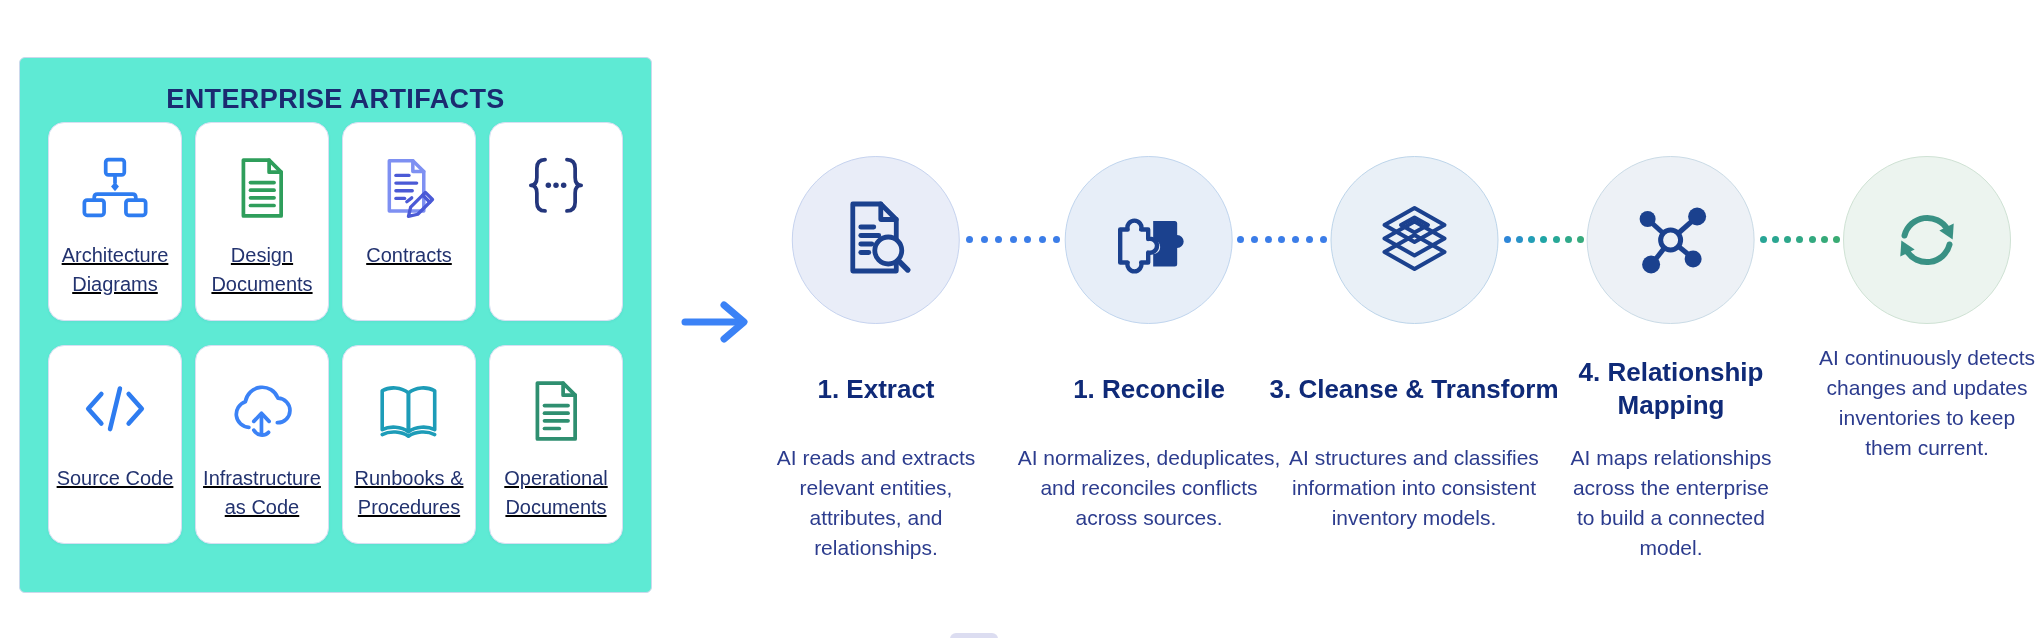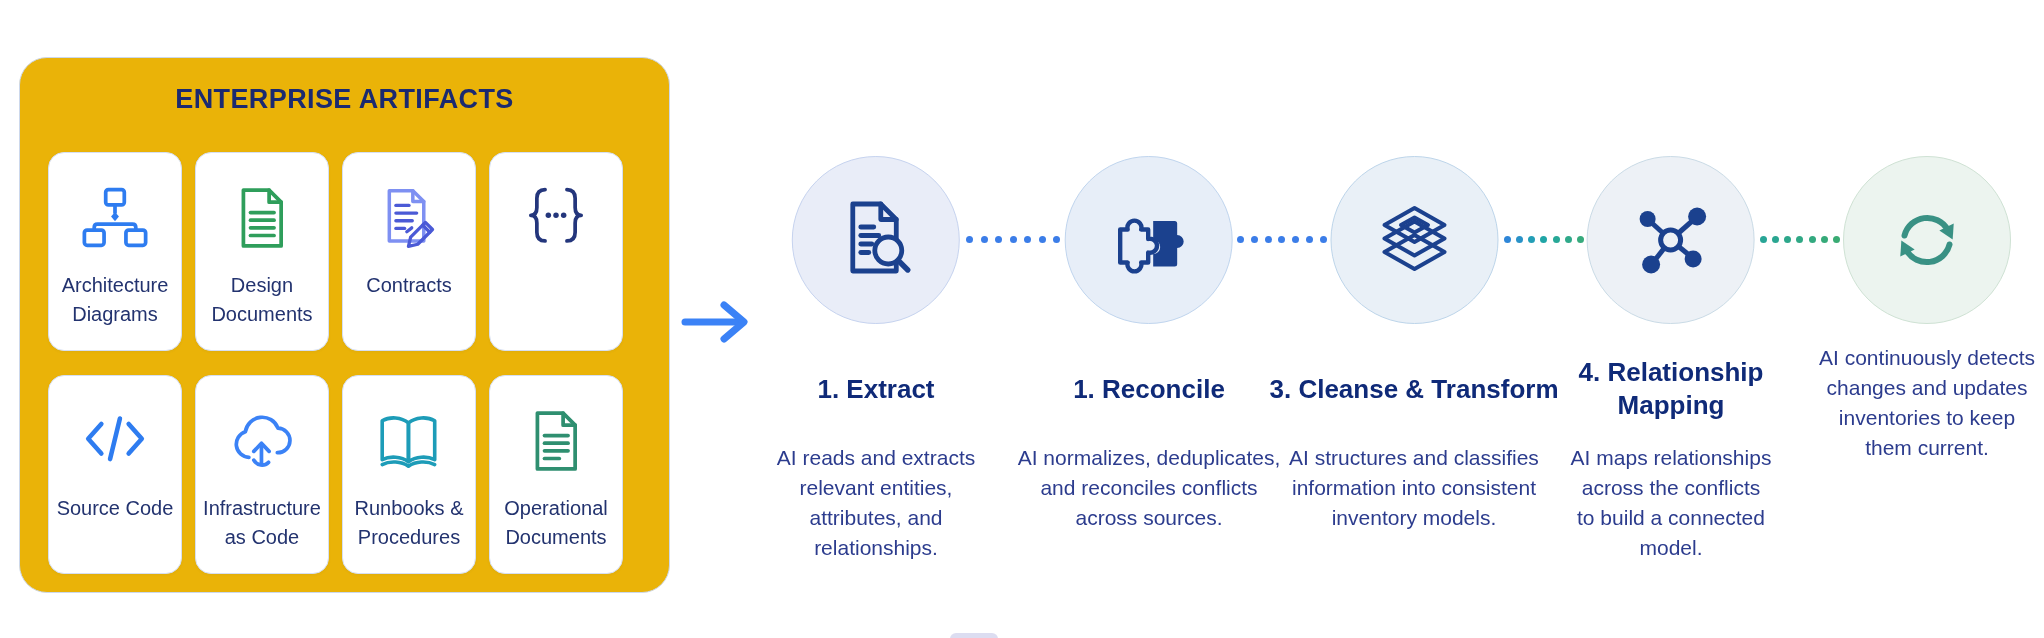--- a/index.html
+++ b/index.html
@@ -3,30 +3,30 @@
 <meta charset="utf-8">
 <style>
   html,body{margin:0;padding:0;background:#fff;}
   .canvas{
     position:relative;width:2044px;height:638px;overflow:hidden;background:#ffffff;
     font-family:"Liberation Sans", sans-serif;
   }
   
   .panel{
     position:absolute;left:19px;top:57px;width:631px;height:534px;
-    background:#eab308;border:1.5px solid #ccd8ec;border-radius:28px;padding-left:18px;
+    background:#5eead4;border:1.5px solid #ccd8ec;border-radius:6px;
   }
   .panel-title{
     position:absolute;top:26px;left:0;right:0;margin:0;text-align:center;
     font-size:27px;font-weight:700;letter-spacing:.4px;color:#1b2a70;white-space:pre;
   }
   .cards{
-    position:absolute;left:28px;top:94px;
+    position:absolute;left:28px;top:64px;
     display:grid;grid-template-columns:repeat(4,134px);grid-auto-rows:199px;
-    column-gap:13px;row-gap:24px;
+    column-gap:13px;row-gap:24px;text-decoration:underline;
   }
   .card{
     background:#ffffff;border:1.5px solid #d6dff2;border-radius:16px;
     display:flex;flex-direction:column;align-items:center;
     box-shadow:0 1px 3px rgba(30,50,120,.05);box-sizing:border-box;
   }
   .card-icon{margin-top:28px;height:74px;display:flex;align-items:center;justify-content:center;}
   .card-label{
     margin-top:16px;font-size:20px;line-height:29px;color:#23336f;
     text-align:center;white-space:pre-line;
@@ -314,21 +314,21 @@
           <circle cx="25" cy="27" r="8" fill="#1b418e"></circle>
           <circle cx="74.5" cy="24.5" r="9" fill="#1b418e"></circle>
           <circle cx="70.5" cy="67" r="8.5" fill="#1b418e"></circle>
           <circle cx="28.5" cy="72.5" r="9" fill="#1b418e"></circle>
         </svg>
       </span>
     </div>
     <div class="step-title">4. Relationship
 Mapping</div>
     <div class="step-desc">AI maps relationships
-across the conflicts
+across the enterprise
 to build a connected
 model.</div>
   </div>
 
   <div class="step step5">
     <div class="flow-circle c5">
       <span>
         <svg width="96" height="96" viewBox="0 0 96 96" fill="none">
           <g stroke="#399184" stroke-width="6" stroke-linecap="round">
             <path d="M25.5 43.5 A23.5 23.5 0 0 1 68.5 37.5"></path>

